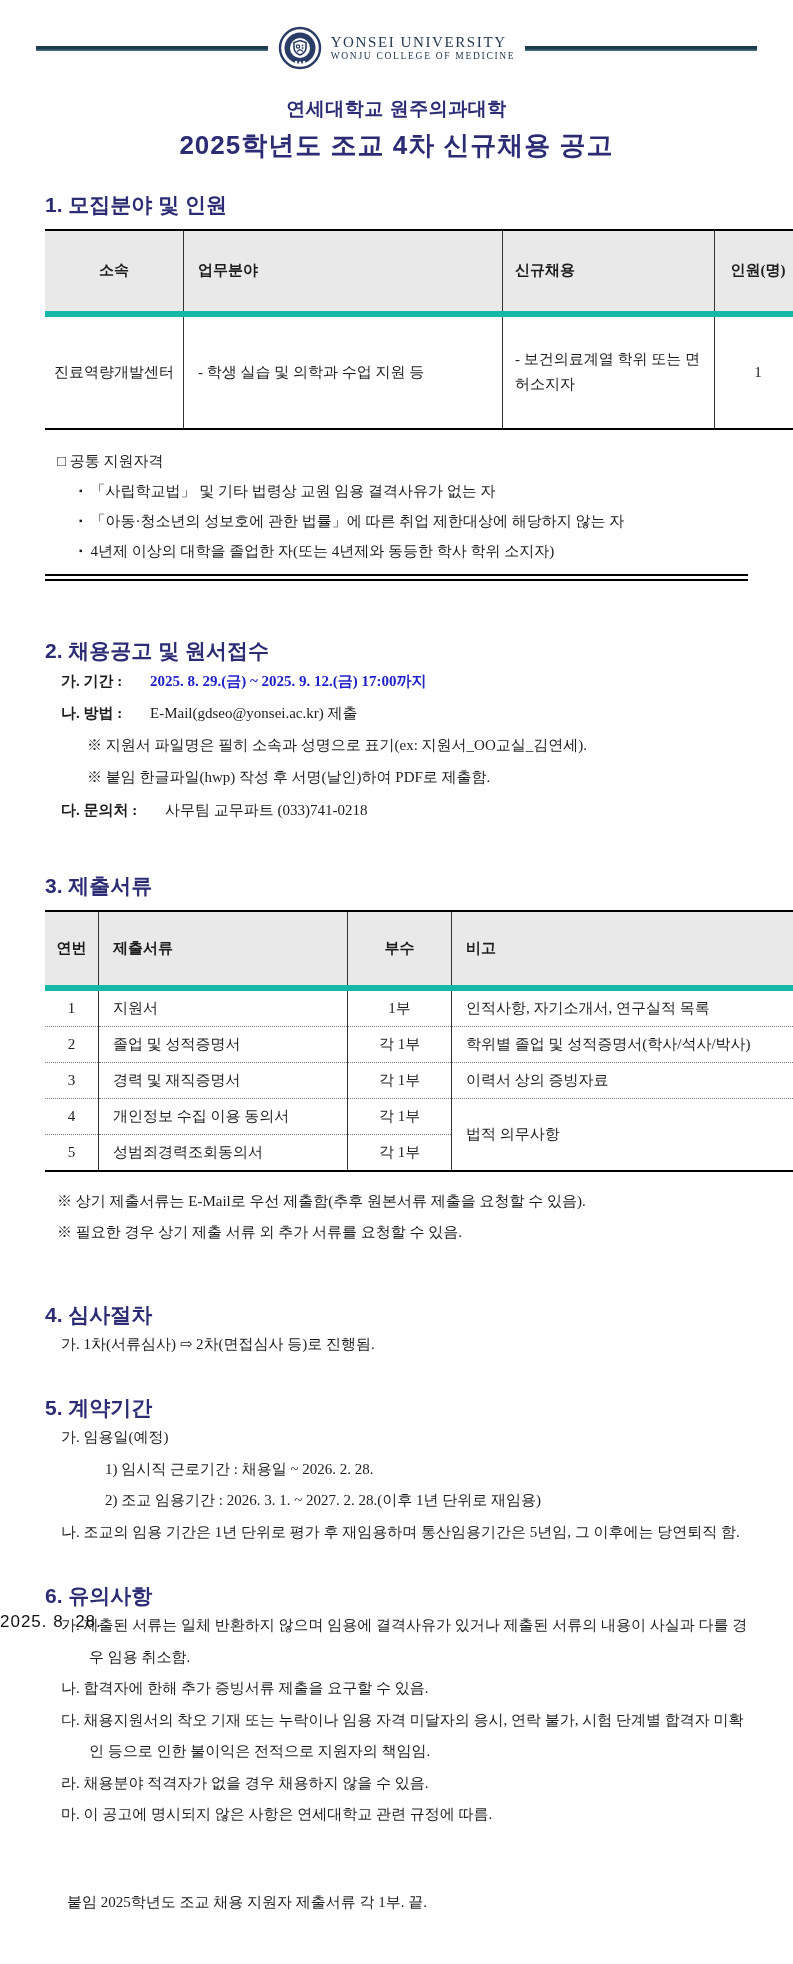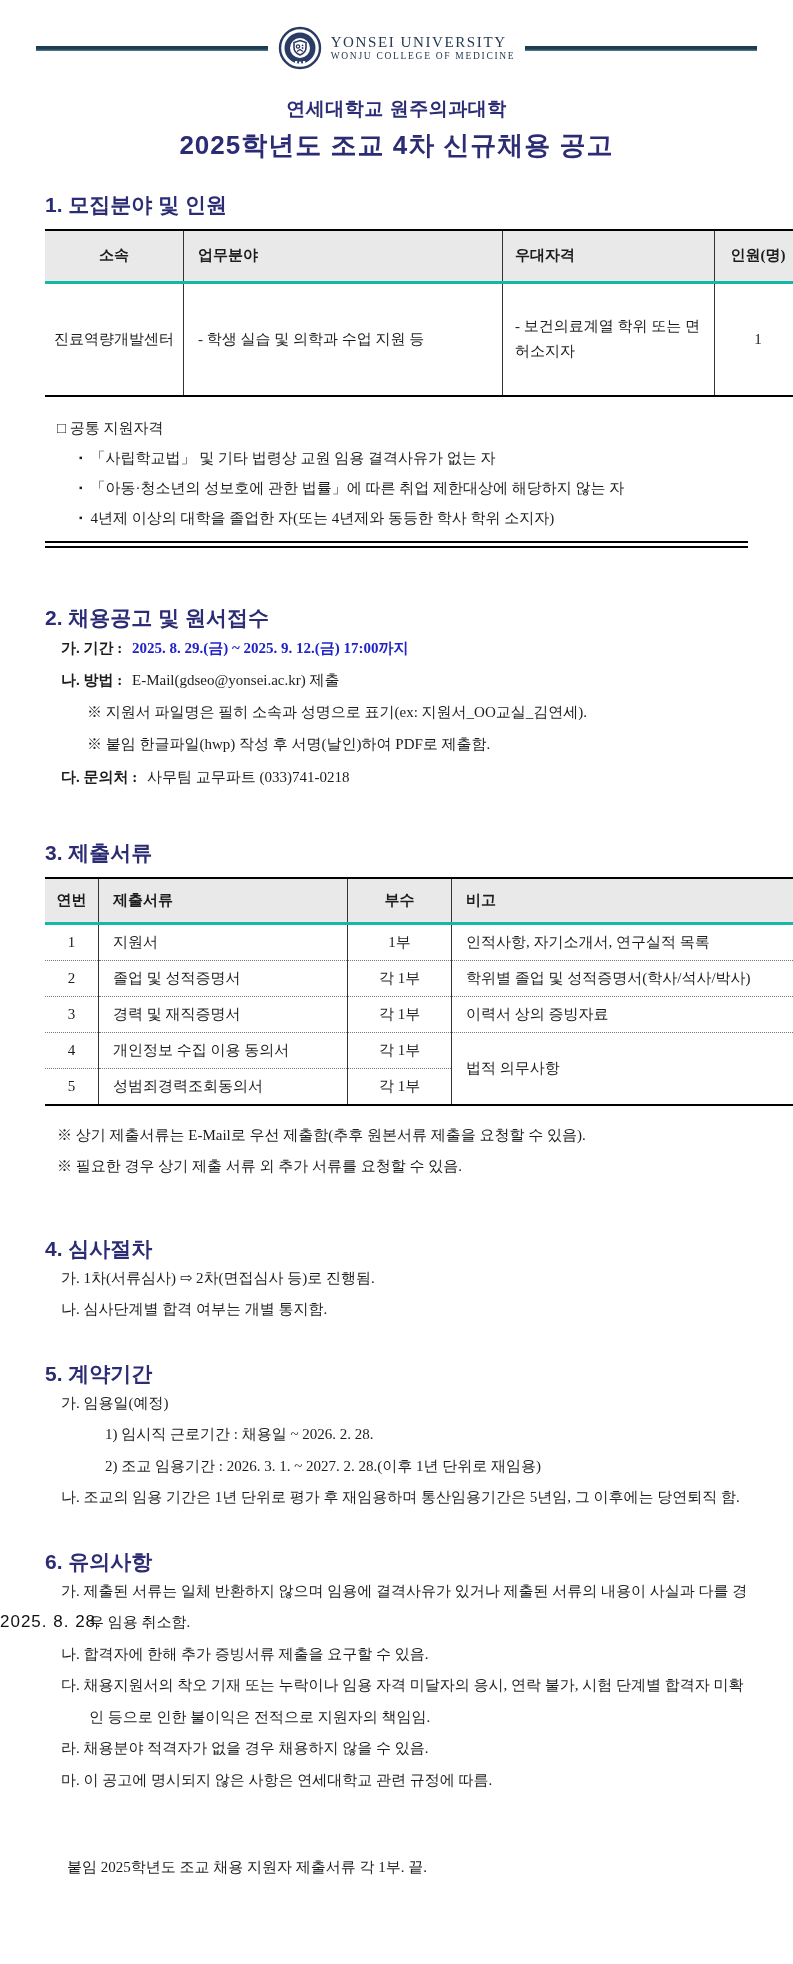--- a/index.html
+++ b/index.html
@@ -30,21 +30,21 @@
     font-size:21px;color:#2b2c74;}
   .mt-sec1{margin-top:28px;}
   .mt-sec2{margin-top:56px;}
   .mt-sec3{margin-top:46px;}
   .mt-sec4{margin-top:52px;}
   .mt-sec5{margin-top:34px;}
   .mt-sec6{margin-top:34px;}
   
   table{width:100%;border-collapse:collapse;table-layout:fixed;margin-top:10px;
     border-top:2px solid #000;border-bottom:2px solid #000;font-size:15px;}
-  th{background:#e9e9e9;font-weight:bold;padding:12px 4px;border-bottom:3px solid #14b8a6;text-align:center;}
+  th{background:#e9e9e9;font-weight:bold;padding:27px 4px;border-bottom:6px solid #14b8a6;text-align:center;}
   td{padding:8px 6px;vertical-align:middle;}
   th + th, td + td{border-left:1px solid #333;}
   .t1 td{padding:30px 8px;}
   .t1 .c-dept{width:130px;text-align:center;}
   .t1 .c-duty{width:300px;text-align:left;padding-left:14px;}
   .t1 .c-pref{width:195px;text-align:left;padding-left:12px;line-height:1.7;}
   .t1 .c-cnt{width:78px;text-align:center;}
   .t3 .c-no{width:45px;text-align:center;}
   .t3 .c-doc{width:230px;text-align:left;padding-left:14px;}
   .t3 .c-cop{width:95px;text-align:center;}
@@ -52,21 +52,21 @@
   .t3 tbody tr + tr td{border-top:1px dotted #777;}
   .t3 td{padding:8px 6px;}
   
   .common-block{margin-top:16px;font-size:15px;}
   .common-title{margin-left:12px;line-height:2;}
   .common-item{margin-left:34px;line-height:2;}
   .common-item .bullet{font-size:10px;vertical-align:2px;margin-right:8px;}
   .double-rule{margin-top:8px;height:3px;border-top:2px solid #000;border-bottom:2px solid #000;}
   .line{font-size:15px;line-height:2.15;margin-left:16px;}
   .line .lbl{font-weight:bold;}
-  .line .val{margin-left:6px;}
+  .line .val{margin-left:24px;}
   .val-blue{color:#2023c8;font-weight:bold;}
   .subnote{margin-left:42px;}
   .item{font-size:15px;line-height:2.1;margin-left:16px;padding-left:28px;text-indent:-28px;}
   .subitem{font-size:15px;line-height:2.1;margin-left:60px;}
   .underline{text-underline-offset:3px;}
   .notes-block{margin-top:14px;}
   .note-line{font-size:15px;line-height:2.1;margin-left:12px;}
   .attachment{margin-top:62px;font-size:15px;margin-left:22px;}
   
   .doc-date{position:absolute;top:1612px;left:0;right:0;
@@ -108,21 +108,21 @@
   <div class="title-main">2025학년도 조교 4차 신규채용 공고</div>
 
   <div class="content">
 
     <div class="sec-heading mt-sec1">1. 모집분야 및 인원</div>
     <table class="t1">
       <thead>
         <tr>
           <th class="c-dept">소속</th>
           <th class="c-duty">업무분야</th>
-          <th class="c-pref">우대자격</th>
+          <th class="c-pref">신규채용</th>
           <th class="c-cnt">인원(명)</th>
         </tr>
       </thead>
       <tbody>
         <tr>
           <td class="c-dept">진료역량개발센터</td>
           <td class="c-duty">- 학생 실습 및 의학과 수업 지원 등</td>
           <td class="c-pref">- 보건의료계열 학위 또는 면허소지자</td>
           <td class="c-cnt">1</td>
         </tr>
@@ -201,21 +201,20 @@
         </tr>
       </tbody>
     </table>
     <div class="notes-block">
       <div class="note-line">※ 상기 제출서류는 E-Mail로 우선 제출함(추후 원본서류 제출을 요청할 수 있음).</div>
       <div class="note-line">※ 필요한 경우 상기 제출 서류 외 추가 서류를 요청할 수 있음.</div>
     </div>
 
     <div class="sec-heading mt-sec4">4. 심사절차</div>
     <div class="item">가. 1차(서류심사) ⇨ 2차(면접심사 등)로 진행됨.</div>
-    <div class="item">나. 심사단계별 합격 여부는 개별 통지함.</div>
 
     <div class="sec-heading mt-sec5">5. 계약기간</div>
     <div class="item">가. 임용일(예정)</div>
     <div class="subitem">
       <span class="underline">1) 임시직 근로기간 : 채용일 ~ 2026. 2. 28.</span>
     </div>
     <div class="subitem">
       <span class="underline">2) 조교 임용기간 : 2026. 3. 1. ~ 2027. 2. 28.(이후 1년 단위로 재임용)</span>
     </div>
     <div class="item">나. 조교의 임용 기간은 1년 단위로 평가 후 재임용하며 통산임용기간은 5년임, 그 이후에는 당연퇴직 함.</div>

